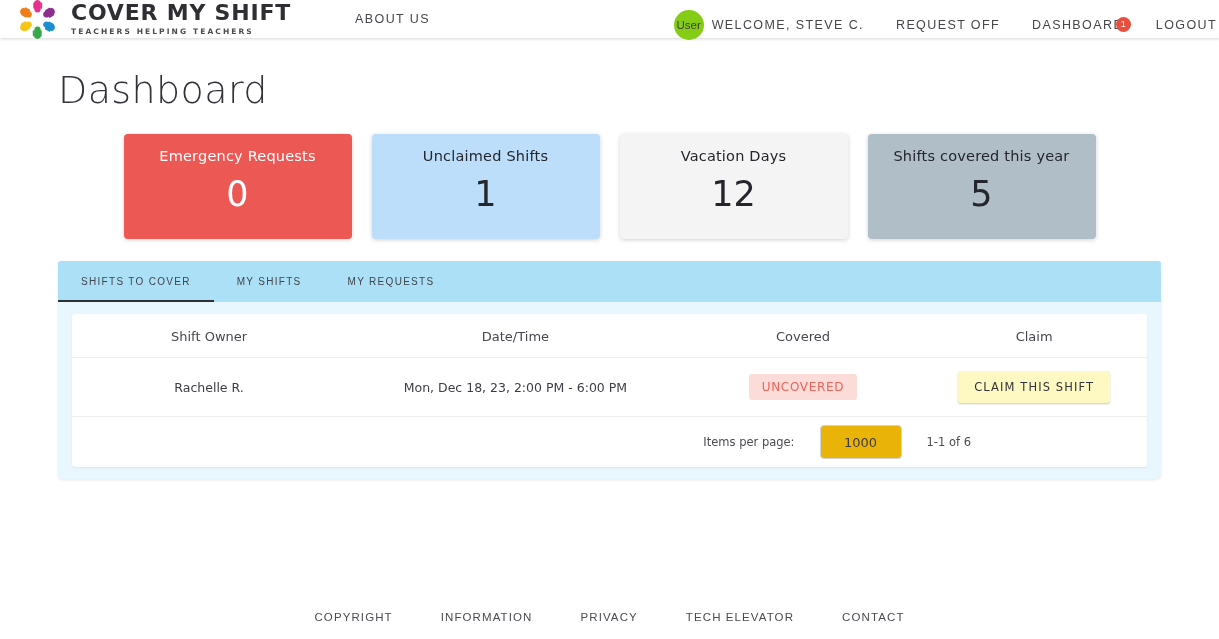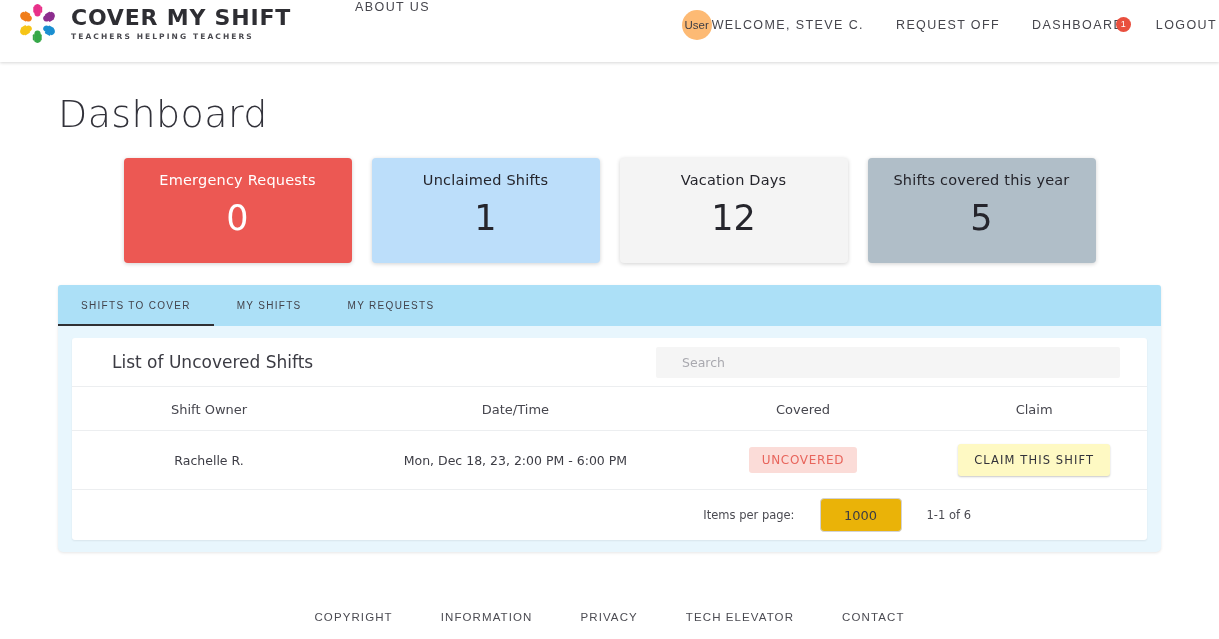--- a/index.html
+++ b/index.html
@@ -12,25 +12,25 @@
     background: #ffffff;
     font-family: "Liberation Sans", sans-serif;
     color: #3a3a42;
     overflow: hidden;
     position: relative;
   }
 
   
   .site-header {
     position: relative;
-    height: 62px;
+    height: 38px;
     background: #ffffff;
     box-shadow: 0 1px 3px rgba(0,0,0,0.16);
     display: flex;
-    align-items: flex-start;
+    align-items: center;
     z-index: 5;
   }
   .brand {
     display: flex;
     align-items: center;
     margin-left: 14px;
     gap: 10px;
   }
   .logo-mark {
     width: 47px;
@@ -74,26 +74,27 @@
     top: 0;
     height: 49px;
     display: flex;
     align-items: center;
     gap: 0px;
   }
   .avatar {
     width: 30px;
     height: 30px;
     border-radius: 50%;
-    background: #fdba74;
+    background: #84cc16;
     color: #3c3c44;
     font-size: 11.5px;
     display: flex;
     align-items: center;
     justify-content: center;
+    margin-right: 8px;
     flex: 0 0 auto;
   }
   .nav-link {
     font-size: 12.5px;
     letter-spacing: 1.4px;
     color: #45454c;
     white-space: nowrap;
     padding: 0 16px;
     position: relative;
   }
@@ -435,26 +436,20 @@
       <div class="tab">
         <span>MY SHIFTS</span>
       </div>
       <div class="tab">
         <span>MY REQUESTS</span>
       </div>
     </div>
 
   <div class="card-table">
 
-    <div class="card-head">
-      <span class="card-head-title">List of Uncovered Shifts</span>
-      <span class="search-wrap">
-        <input class="search-input" type="text" placeholder="Search" style="">
-      </span>
-    </div>
 
     <table class="shifts">
       <thead>
         <tr>
           <th class="col-owner">Shift Owner</th>
           <th class="col-datetime">Date/Time</th>
           <th class="col-covered">Covered</th>
           <th class="col-claim">Claim</th>
         </tr>
       </thead>

